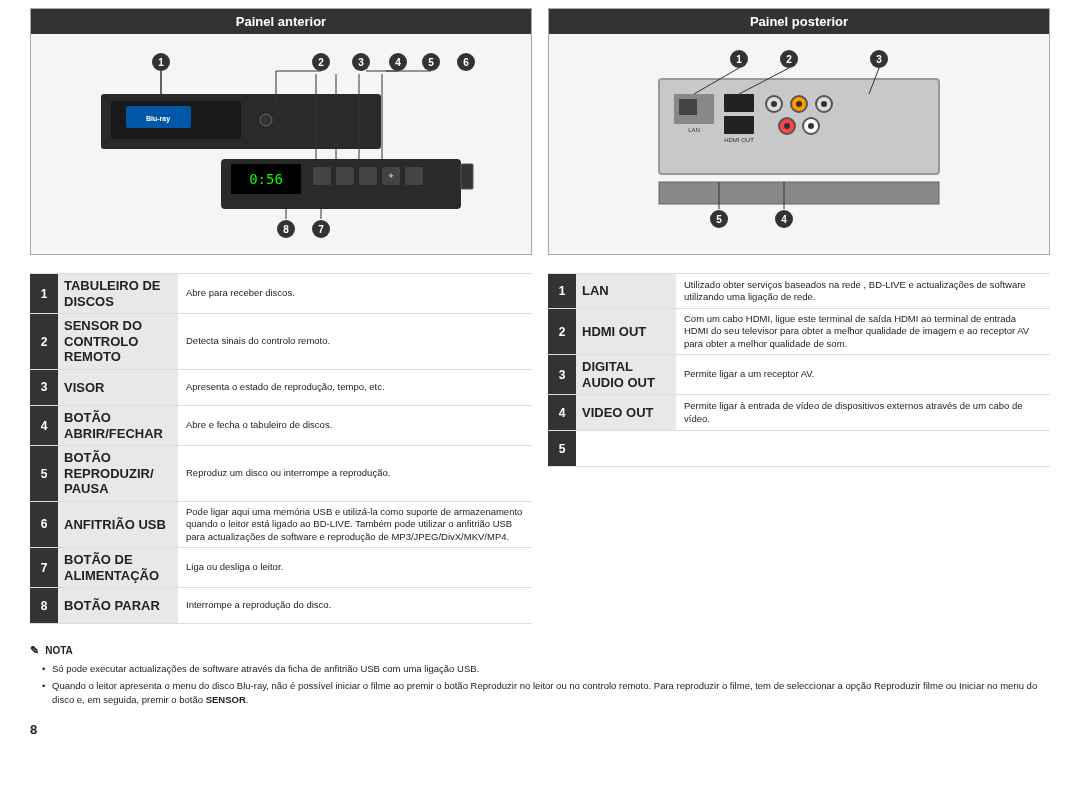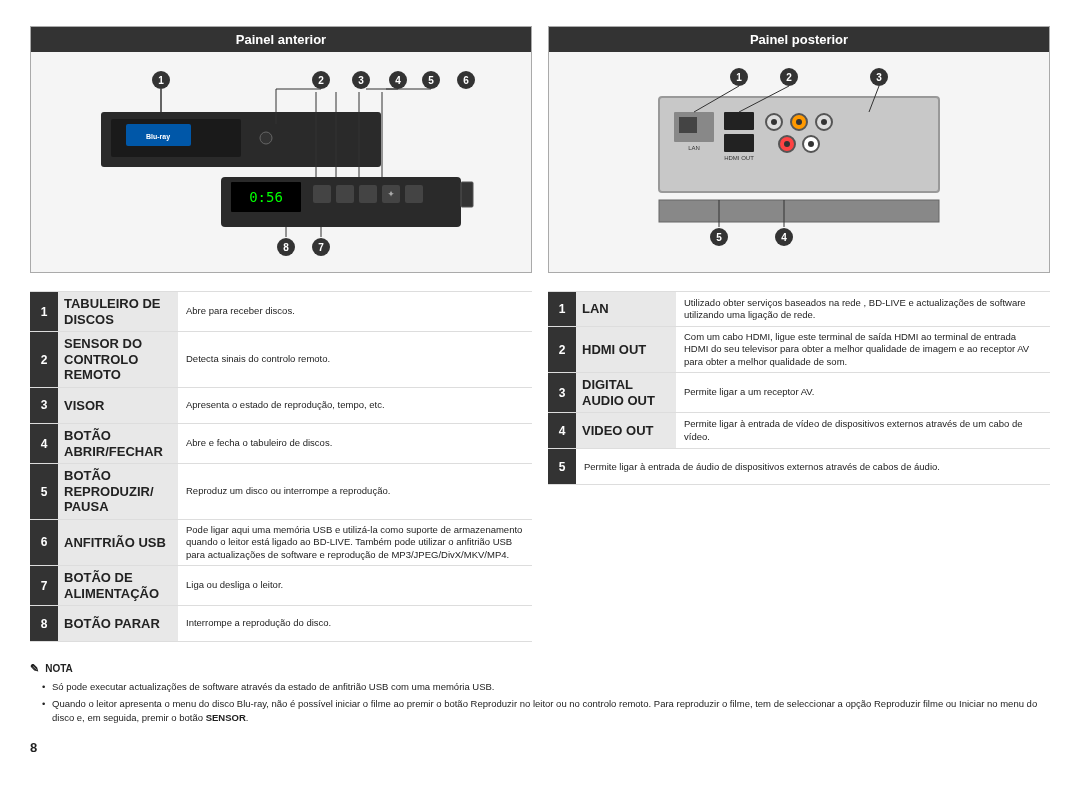--- a/index.html
+++ b/index.html
@@ -7,21 +7,21 @@
       font-family: Arial, sans-serif;
       background: #fff;
       width: 1080px;
       min-height: 788px;
       font-size: 11px;
       color: #222;
     }
 
     .page {
       width: 1080px;
-      padding: 26px 30px 18px 30px;
+      padding: 8px 30px 18px 30px;
     }
 
     
     .panels-row {
       display: flex;
       gap: 16px;
       margin-bottom: 18px;
     }
 
     .panel {
@@ -344,32 +344,31 @@
         <div class="desc-name">DIGITAL AUDIO OUT</div>
         <div class="desc-text">Permite ligar a um receptor AV.</div>
       </div>
       <div class="desc-row">
         <div class="desc-num">4</div>
         <div class="desc-name">VIDEO OUT</div>
         <div class="desc-text">Permite ligar à entrada de vídeo de dispositivos externos através de um cabo de vídeo.</div>
       </div>
       <div class="desc-row">
         <div class="desc-num">5</div>
-        <div class="desc-text">Permite ligar à entrada de áudio de dispositivos externos através de cabos de áudio.</div>
       </div>
     </div>
 
   </div>
 
   <div class="notes-section">
     <div class="notes-title">
       <span class="notes-icon">✎</span>
       <span>NOTA</span>
     </div>
     <ul class="notes-list">
-      <li>Só pode executar actualizações de software através da estado de anfitrião USB com uma memória USB.</li>
+      <li>Só pode executar actualizações de software através da ficha de anfitrião USB com uma ligação USB.</li>
       <li>Quando o leitor apresenta o menu do disco Blu-ray, não é possível iniciar o filme ao premir o botão Reproduzir no leitor ou no controlo remoto. Para reproduzir o filme, tem de seleccionar a opção Reproduzir filme ou Iniciar no menu do disco e, em seguida, premir o botão <strong>SENSOR</strong>.</li>
     </ul>
   </div>
 
   <div class="page-num">8</div>
 
 </div>
 
 </body></html>

